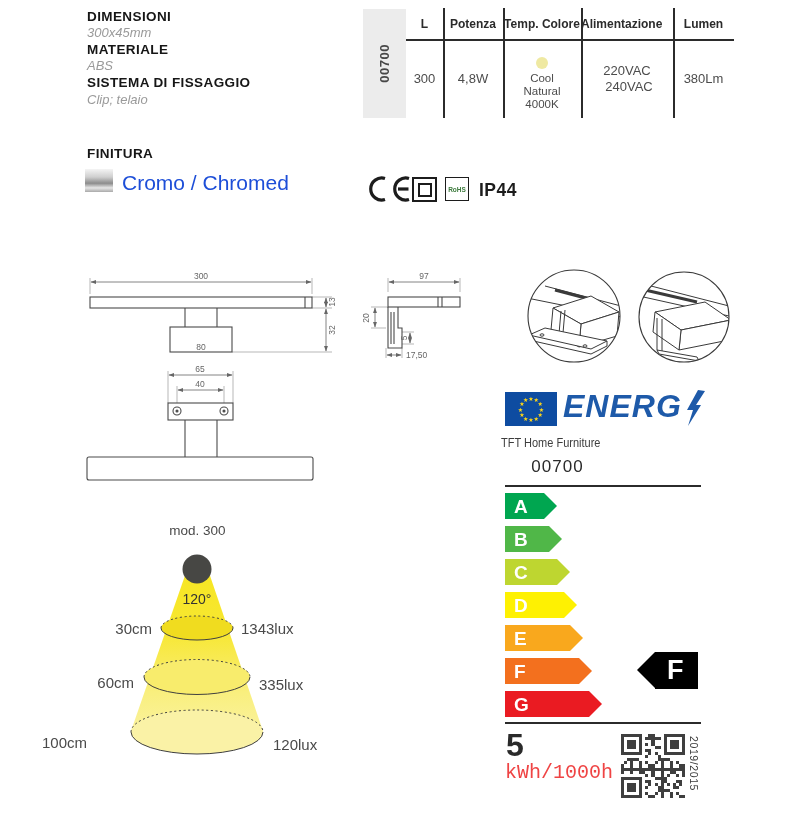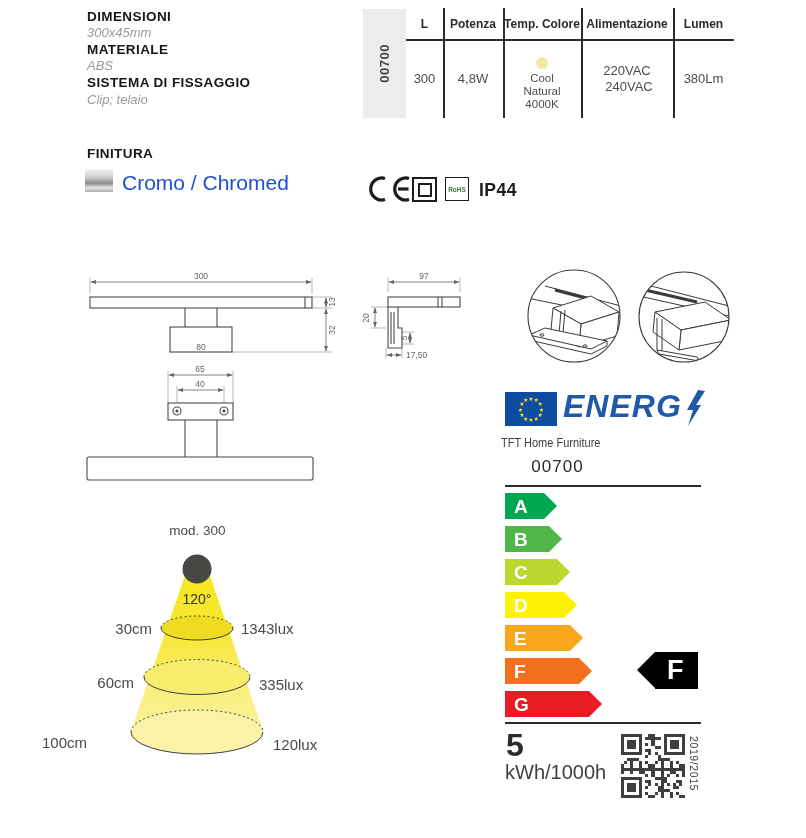--- a/index.html
+++ b/index.html
@@ -28,21 +28,21 @@
   .earow{display:flex;height:26px;}
   .arrow-body{color:#fff;font-weight:bold;font-size:19px;line-height:27px;padding-left:9px;}
   .arrow-tip{width:0;height:0;border-top:13px solid transparent;border-bottom:13px solid transparent;
       border-left:13px solid #000;}
   .bk{display:flex;height:37px;}
   .bk-tip{width:0;height:0;border-top:18.5px solid transparent;border-bottom:18.5px solid transparent;
       border-right:18px solid #000;}
   .bk-body{background:#000;color:#fff;font-weight:bold;font-size:27px;line-height:37px;
       padding:0 14px 0 12px;}
   .consval{font-weight:bold;font-size:32px;color:#2a2a2a;}
-  .consunit{font-size:20px;color:#404040;}
+  .consunit{font-size:20px;color:#ef4444;font-family:Liberation Mono, monospace;}
   .reg{writing-mode:vertical-rl;font-size:10.5px;color:#3a3a3a;letter-spacing:.6px;}
   .beamlab{font-size:15px;color:#4a4a4a;}
   .beamtitle{font-size:13.5px;color:#4a4a4a;text-align:center;}
   svg text.dim{font-family:"Liberation Sans",sans-serif;font-size:8.5px;fill:#666;}
 </style>
 </head>
 <body>
 
 <div id="page">
 
@@ -58,21 +58,21 @@
     <div class="abs" style="left:122px;top:171px;font-size:21px;color:#1d4ed8">Cromo / Chromed</div>
   </div>
 
   <div>
     <div class="abs codebar" style="left:363px;top:9px;width:43px;height:109px">
       <span>00700</span>
     </div>
     <div class="abs hdr" style="left:406px;top:17px;width:37px">L</div>
     <div class="abs hdr" style="left:443px;top:17px;width:60px">Potenza</div>
     <div class="abs hdr" style="left:503px;top:17px;width:78px">Temp. Colore</div>
-    <div class="abs hdr" style="left:581px;top:17px;width:92px">Alimentazione</div>
+    <div class="abs hdr" style="left:581px;top:17px;width:76px">Alimentazione</div>
     <div class="abs hdr" style="left:673px;top:17px;width:61px">Lumen</div>
     <div class="abs hline" style="left:406px;top:39px;width:328px"></div>
     <div class="abs vline" style="left:443px;top:8px;height:110px"></div>
     <div class="abs vline" style="left:503px;top:8px;height:110px"></div>
     <div class="abs vline" style="left:581px;top:8px;height:110px"></div>
     <div class="abs vline" style="left:673px;top:8px;height:110px"></div>
     <div class="abs cell" style="left:406px;top:71px;width:37px">300</div>
     <div class="abs cell" style="left:443px;top:71px;width:60px">4,8W</div>
     <div class="abs" style="left: 536px; top: 57px; width: 12px; height: 12px; border-radius: 50%; background: rgb(239, 233, 162);"></div>
     <div class="abs cellsm" style="left:503px;top:72px;width:78px">Cool</div>

